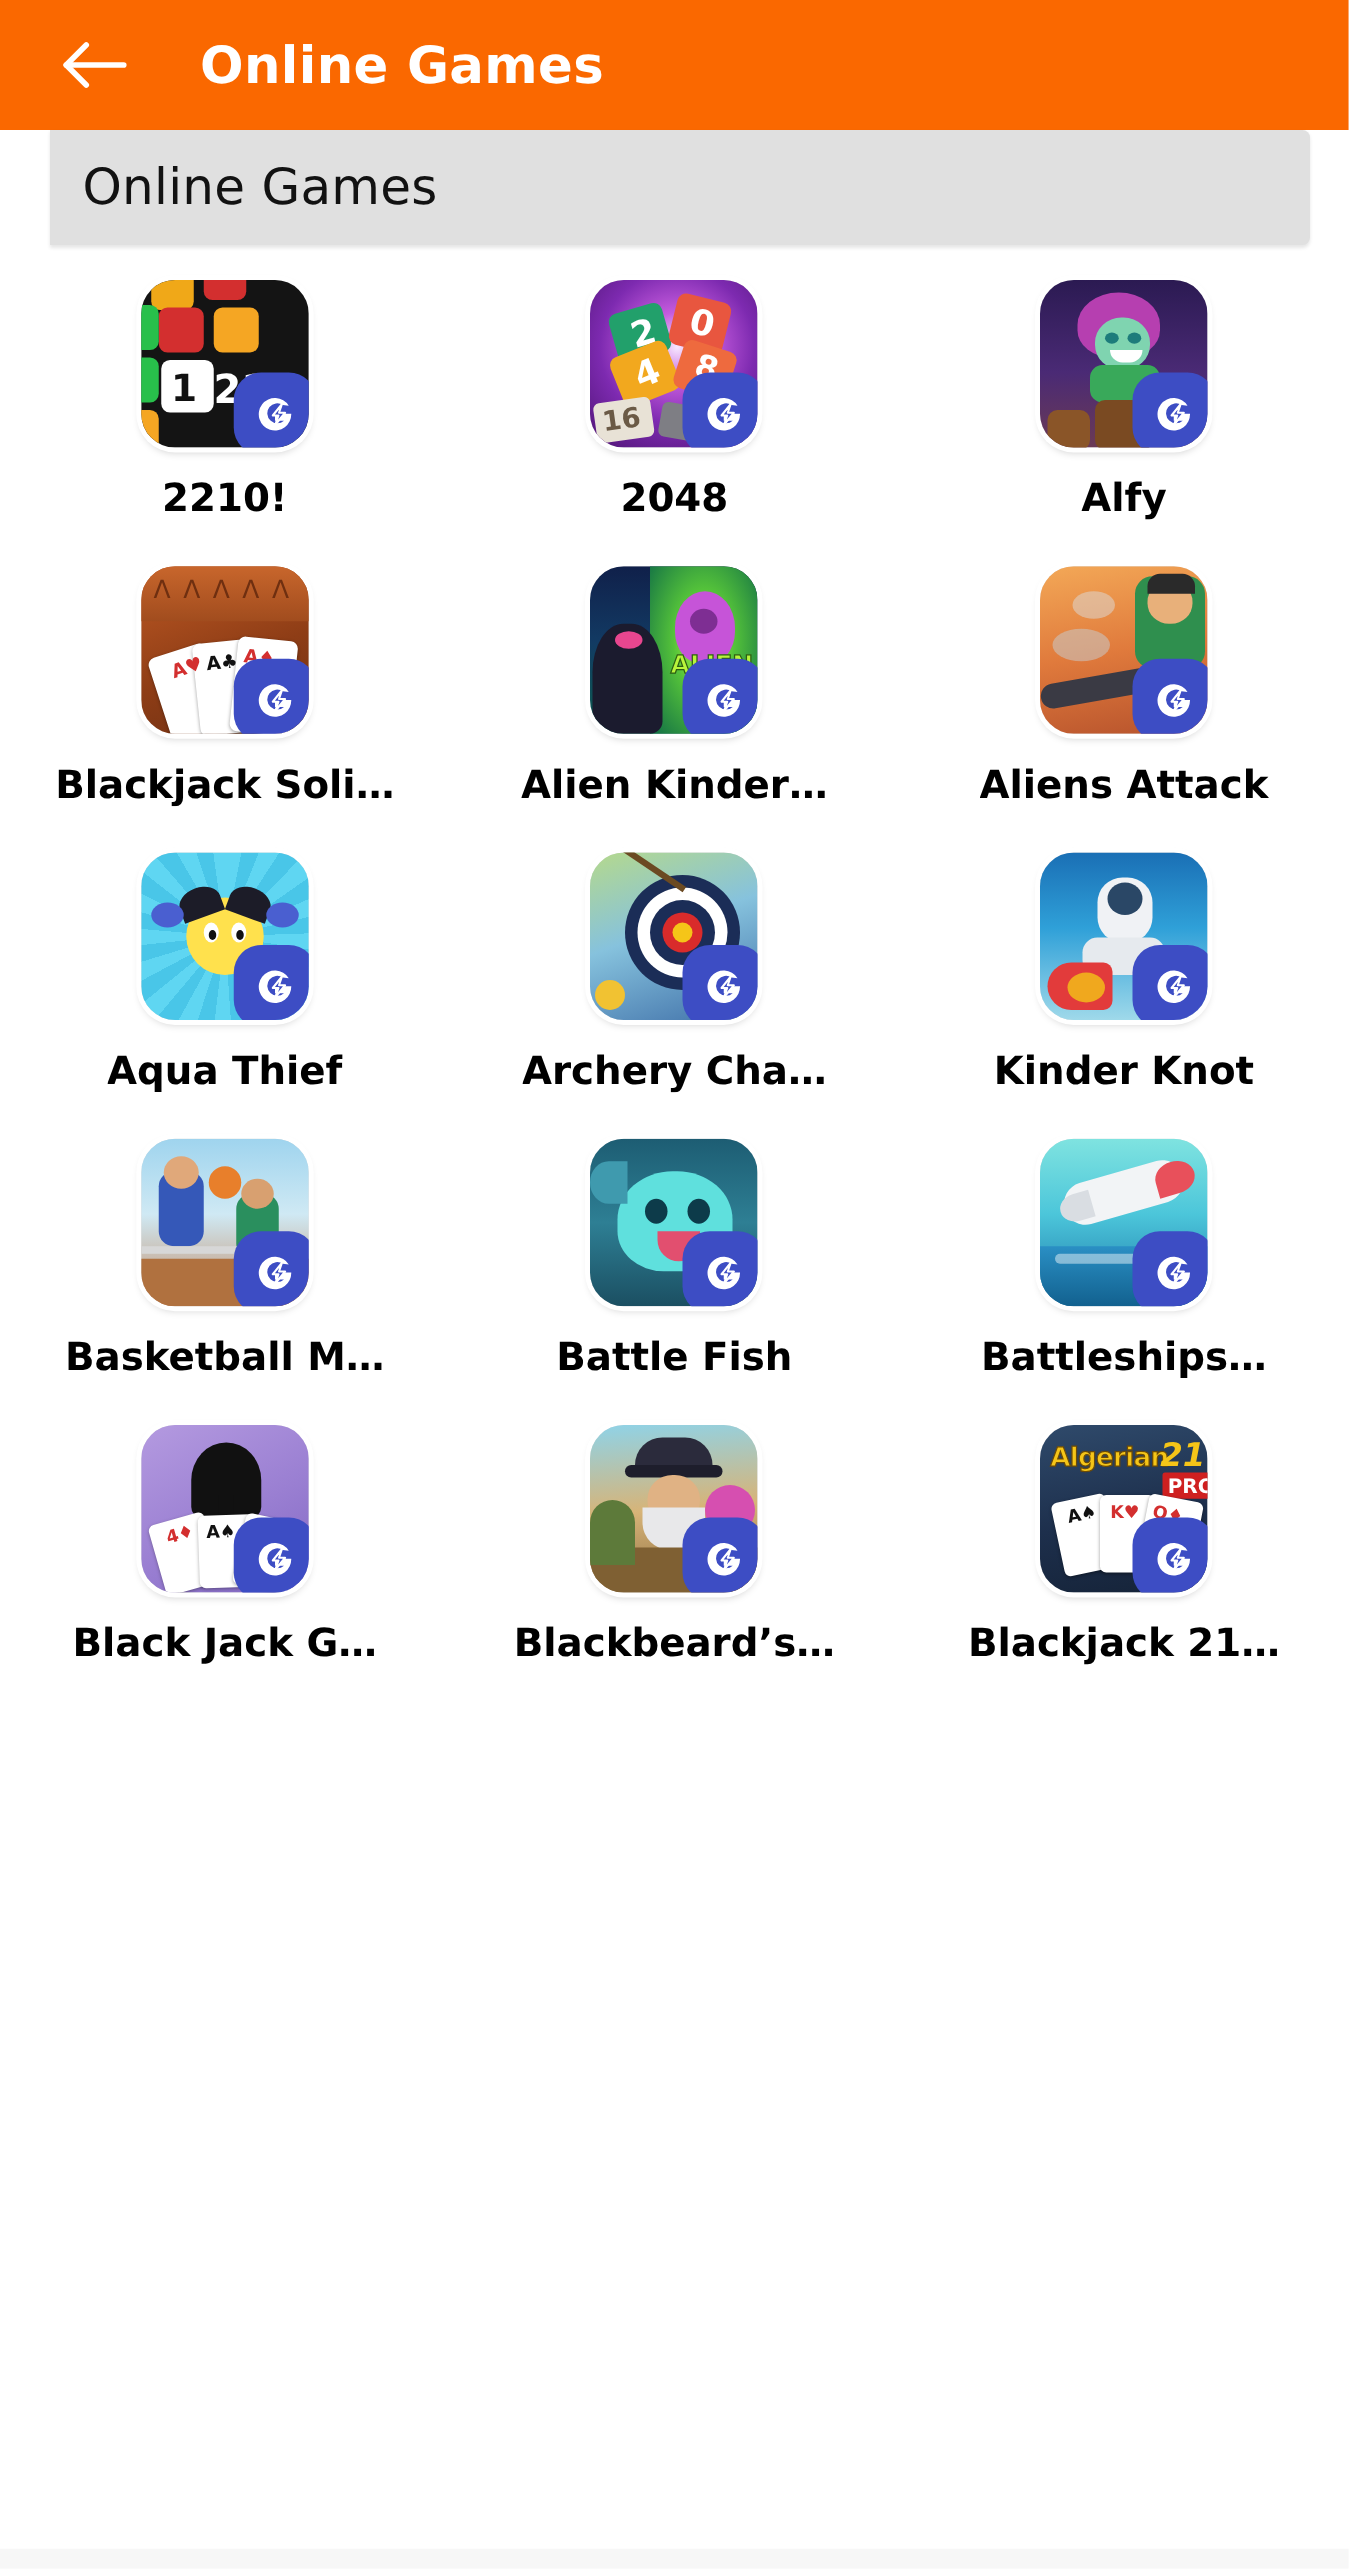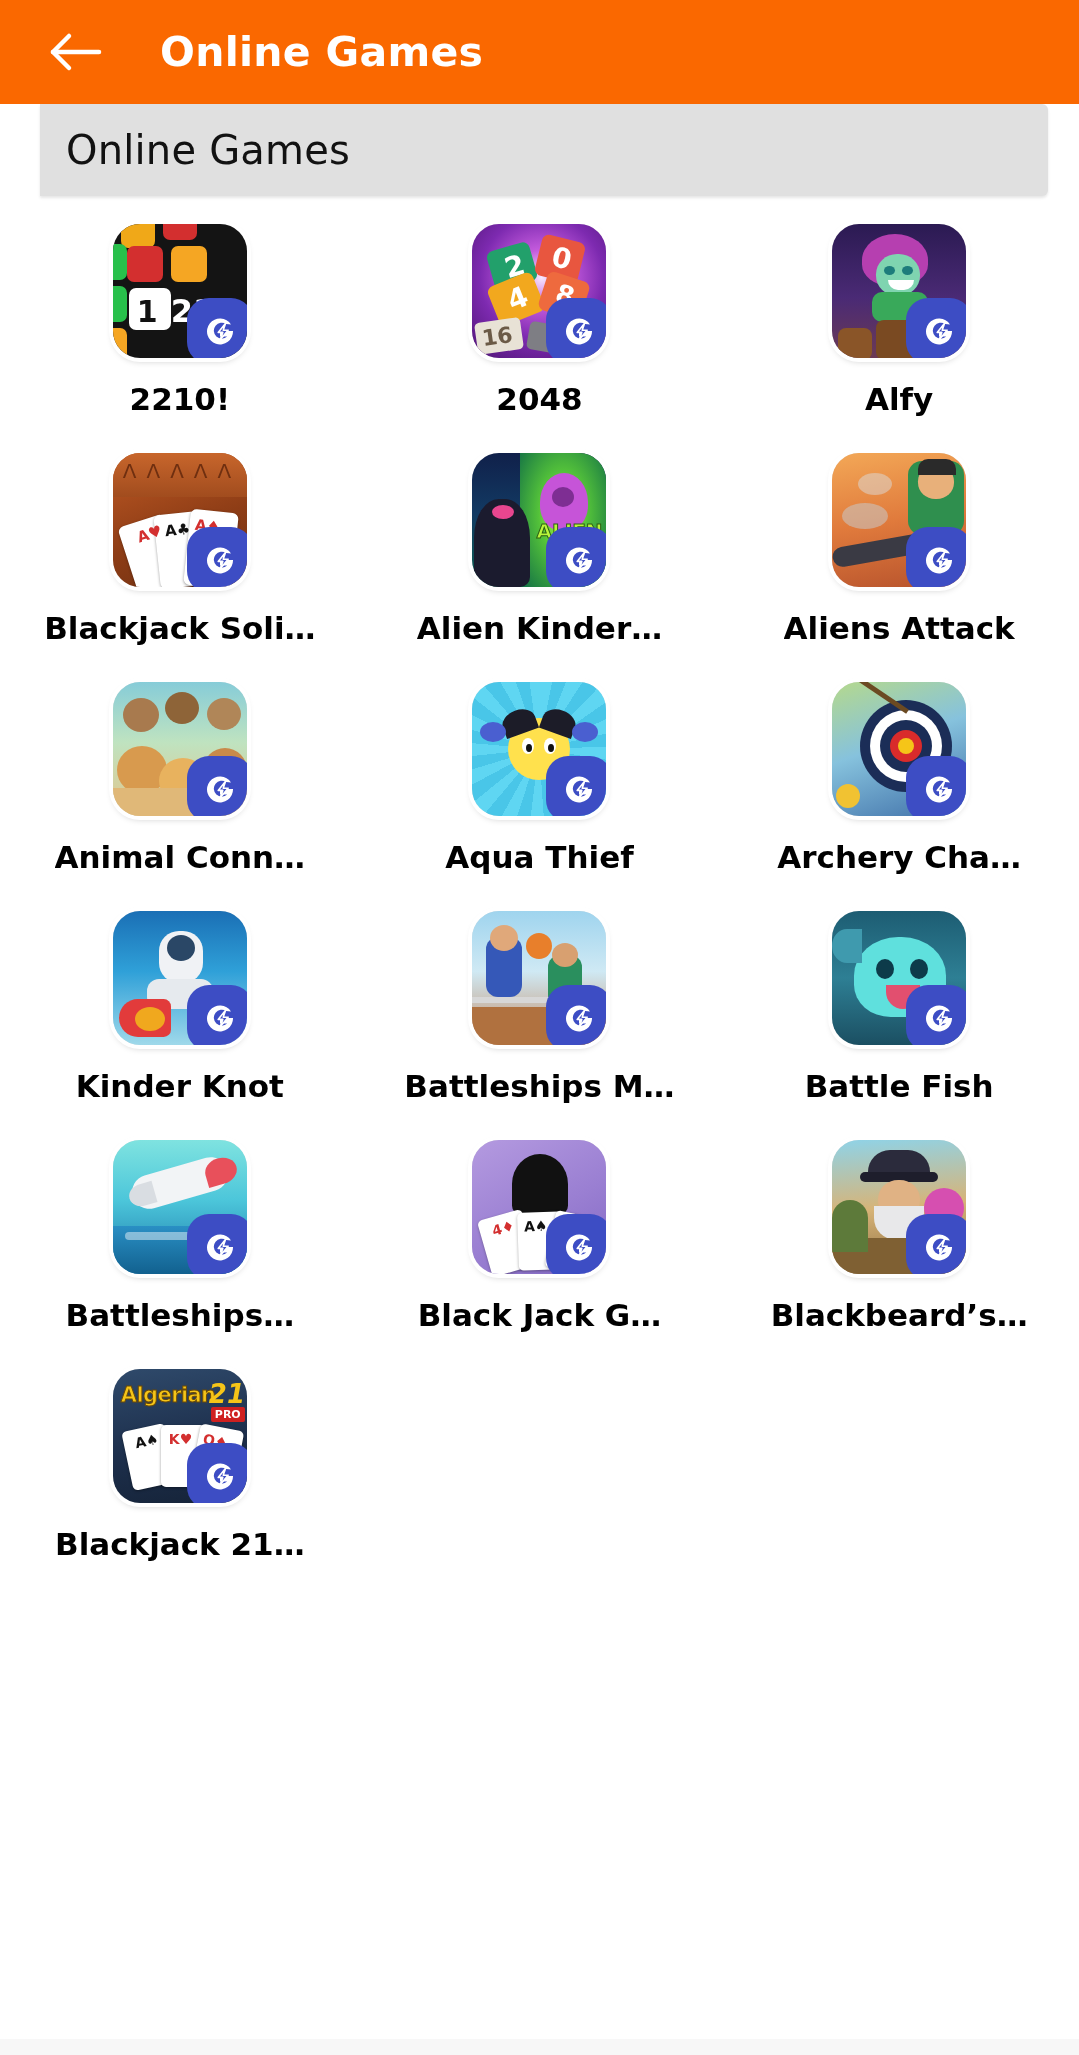--- a/index.html
+++ b/index.html
@@ -308,40 +308,20 @@
             <svg width="38" height="38" viewBox="0 0 38 38" aria-hidden="true">
               <path d="M30 12.5A13 13 0 1 0 32 19h-13v5.6h7.2A8 8 0 1 1 25.3 12z" fill="#ffffff"></path>
               <path d="M24.6 11.2l-7.4 9.2h4.6l-2.6 7.4 7.9-9.6h-4.9z" fill="#3D4DC4" stroke="#ffffff" stroke-width="1.6" stroke-linejoin="round"></path>
             </svg>
           </div>
         </div>
         <div class="tile-label">Aliens Attack</div>
       </div>
       <div class="cell">
         <div class="tile-icon">
-          <div class="art a-animal">
-            <i class="sh" style="left:10px;top:16px;width:36px;height:34px;background:#a87a4e;border-radius:50%"></i>
-            <i class="sh" style="left:52px;top:10px;width:34px;height:32px;background:#8e6438;border-radius:50%"></i>
-            <i class="sh" style="left:94px;top:16px;width:34px;height:32px;background:#b08658;border-radius:50%"></i>
-            <i class="sh" style="left:4px;top:64px;width:50px;height:48px;background:#d89a4e;border-radius:50%"></i>
-            <i class="sh" style="left:46px;top:76px;width:48px;height:46px;background:#e8b25e;border-radius:50%"></i>
-            <i class="sh" style="left:90px;top:66px;width:44px;height:44px;background:#c98a4a;border-radius:50%"></i>
-            <i class="sh" style="left:0;top:106px;right:0;height:28px;background:#e0b878"></i>
-          </div>
-          <div class="gbadge" style="background: rgb(61, 77, 196);">
-            <svg width="38" height="38" viewBox="0 0 38 38" aria-hidden="true">
-              <path d="M30 12.5A13 13 0 1 0 32 19h-13v5.6h7.2A8 8 0 1 1 25.3 12z" fill="#ffffff"></path>
-              <path d="M24.6 11.2l-7.4 9.2h4.6l-2.6 7.4 7.9-9.6h-4.9z" fill="#3D4DC4" stroke="#ffffff" stroke-width="1.6" stroke-linejoin="round"></path>
-            </svg>
-          </div>
-        </div>
-        <div class="tile-label">Animal Conn…</div>
-      </div>
-      <div class="cell">
-        <div class="tile-icon">
           <div class="art a-aqua">
             <i class="sh" style="left:36px;top:36px;width:62px;height:62px;background:#FFE14D;border-radius:50%"></i>
             <i class="sh" style="left:30px;top:28px;width:34px;height:24px;background:#1c1c28;border-radius:50% 50% 0 0;transform:rotate(-20deg)"></i>
             <i class="sh" style="left:70px;top:28px;width:34px;height:24px;background:#1c1c28;border-radius:50% 50% 0 0;transform:rotate(20deg)"></i>
             <i class="sh" style="left:50px;top:56px;width:12px;height:16px;background:#fff;border-radius:50%"></i>
             <i class="sh" style="left:72px;top:56px;width:12px;height:16px;background:#fff;border-radius:50%"></i>
             <i class="sh" style="left:54px;top:62px;width:6px;height:8px;background:#111;border-radius:50%"></i>
             <i class="sh" style="left:76px;top:62px;width:6px;height:8px;background:#111;border-radius:50%"></i>
             <i class="sh" style="left:8px;top:40px;width:26px;height:20px;background:#4a5fd0;border-radius:50%"></i>
             <i class="sh" style="left:100px;top:40px;width:26px;height:20px;background:#4a5fd0;border-radius:50%"></i>
@@ -405,21 +385,21 @@
             <i class="sh" style="left:0;top:96px;right:0;height:38px;background:#b0713f"></i>
             <i class="sh" style="left:0;top:86px;right:0;height:6px;background:#d7d7d7"></i>
           </div>
           <div class="gbadge" style="background: rgb(61, 77, 196);">
             <svg width="38" height="38" viewBox="0 0 38 38" aria-hidden="true">
               <path d="M30 12.5A13 13 0 1 0 32 19h-13v5.6h7.2A8 8 0 1 1 25.3 12z" fill="#ffffff"></path>
               <path d="M24.6 11.2l-7.4 9.2h4.6l-2.6 7.4 7.9-9.6h-4.9z" fill="#3D4DC4" stroke="#ffffff" stroke-width="1.6" stroke-linejoin="round"></path>
             </svg>
           </div>
         </div>
-        <div class="tile-label">Battleships M…</div>
+        <div class="tile-label">Basketball M…</div>
       </div>
       <div class="cell">
         <div class="tile-icon">
           <div class="art a-battlefish">
             <i class="sh" style="left:22px;top:26px;width:92px;height:80px;background:#5fe0dd;border-radius:48% 48% 40% 40%"></i>
             <i class="sh" style="left:44px;top:48px;width:18px;height:20px;background:#0d3b4a;border-radius:50%"></i>
             <i class="sh" style="left:78px;top:48px;width:18px;height:20px;background:#0d3b4a;border-radius:50%"></i>
             <i class="sh" style="left:54px;top:74px;width:34px;height:24px;background:#e24f6f;border-radius:0 0 18px 18px"></i>
             <i class="sh" style="left:0;top:18px;width:30px;height:34px;background:#3f9aae;border-radius:50% 0 0 50%"></i>
           </div>
@@ -488,21 +468,21 @@
             </svg>
           </div>
         </div>
         <div class="tile-label">Blackbeard’s…</div>
       </div>
       <div class="cell">
         <div class="tile-icon">
           <div class="art a-blackjack21">
             <span class="sh" style="left:8px;top:14px;font-size:21px;font-weight:800;color:#f5c518;letter-spacing:-.6px;-webkit-text-stroke:1px #6a4a08">Algerian</span>
             <span class="sh" style="left:96px;top:10px;font-size:26px;font-weight:800;color:#f5c518;font-style:italic">21</span>
-            <span class="sh" style="left:98px;top:38px;font-size:11px;font-weight:800;color:#fff;background:#cf2020;padding:1px 4px;border-radius:2px">PRO</span>
+            <span class="sh" style="left:98px;top:38px;font-size:16px;font-weight:800;color:#fff;background:#cf2020;padding:1px 4px;border-radius:2px">PRO</span>
             <i class="sh" style="left:14px;top:58px;width:44px;height:60px;background:#fff;border-radius:5px;transform:rotate(-12deg);box-shadow:0 1px 3px rgba(0,0,0,.4)"></i>
             <i class="sh" style="left:48px;top:56px;width:44px;height:62px;background:#fff;border-radius:5px;transform:rotate(0deg);box-shadow:0 1px 3px rgba(0,0,0,.4)"></i>
             <i class="sh" style="left:82px;top:58px;width:44px;height:60px;background:#fff;border-radius:5px;transform:rotate(11deg);box-shadow:0 1px 3px rgba(0,0,0,.4)"></i>
             <span class="sh" style="left:22px;top:64px;font-size:14px;font-weight:800;color:#111;transform:rotate(-12deg)">A♠</span>
             <span class="sh" style="left:56px;top:62px;font-size:14px;font-weight:800;color:#d32f2f;transform:rotate(0deg)">K♥</span>
             <span class="sh" style="left:90px;top:64px;font-size:14px;font-weight:800;color:#d32f2f;transform:rotate(11deg)">Q♦</span>
           </div>
           <div class="gbadge" style="background: rgb(61, 77, 196);">
             <svg width="38" height="38" viewBox="0 0 38 38" aria-hidden="true">
               <path d="M30 12.5A13 13 0 1 0 32 19h-13v5.6h7.2A8 8 0 1 1 25.3 12z" fill="#ffffff"></path>

